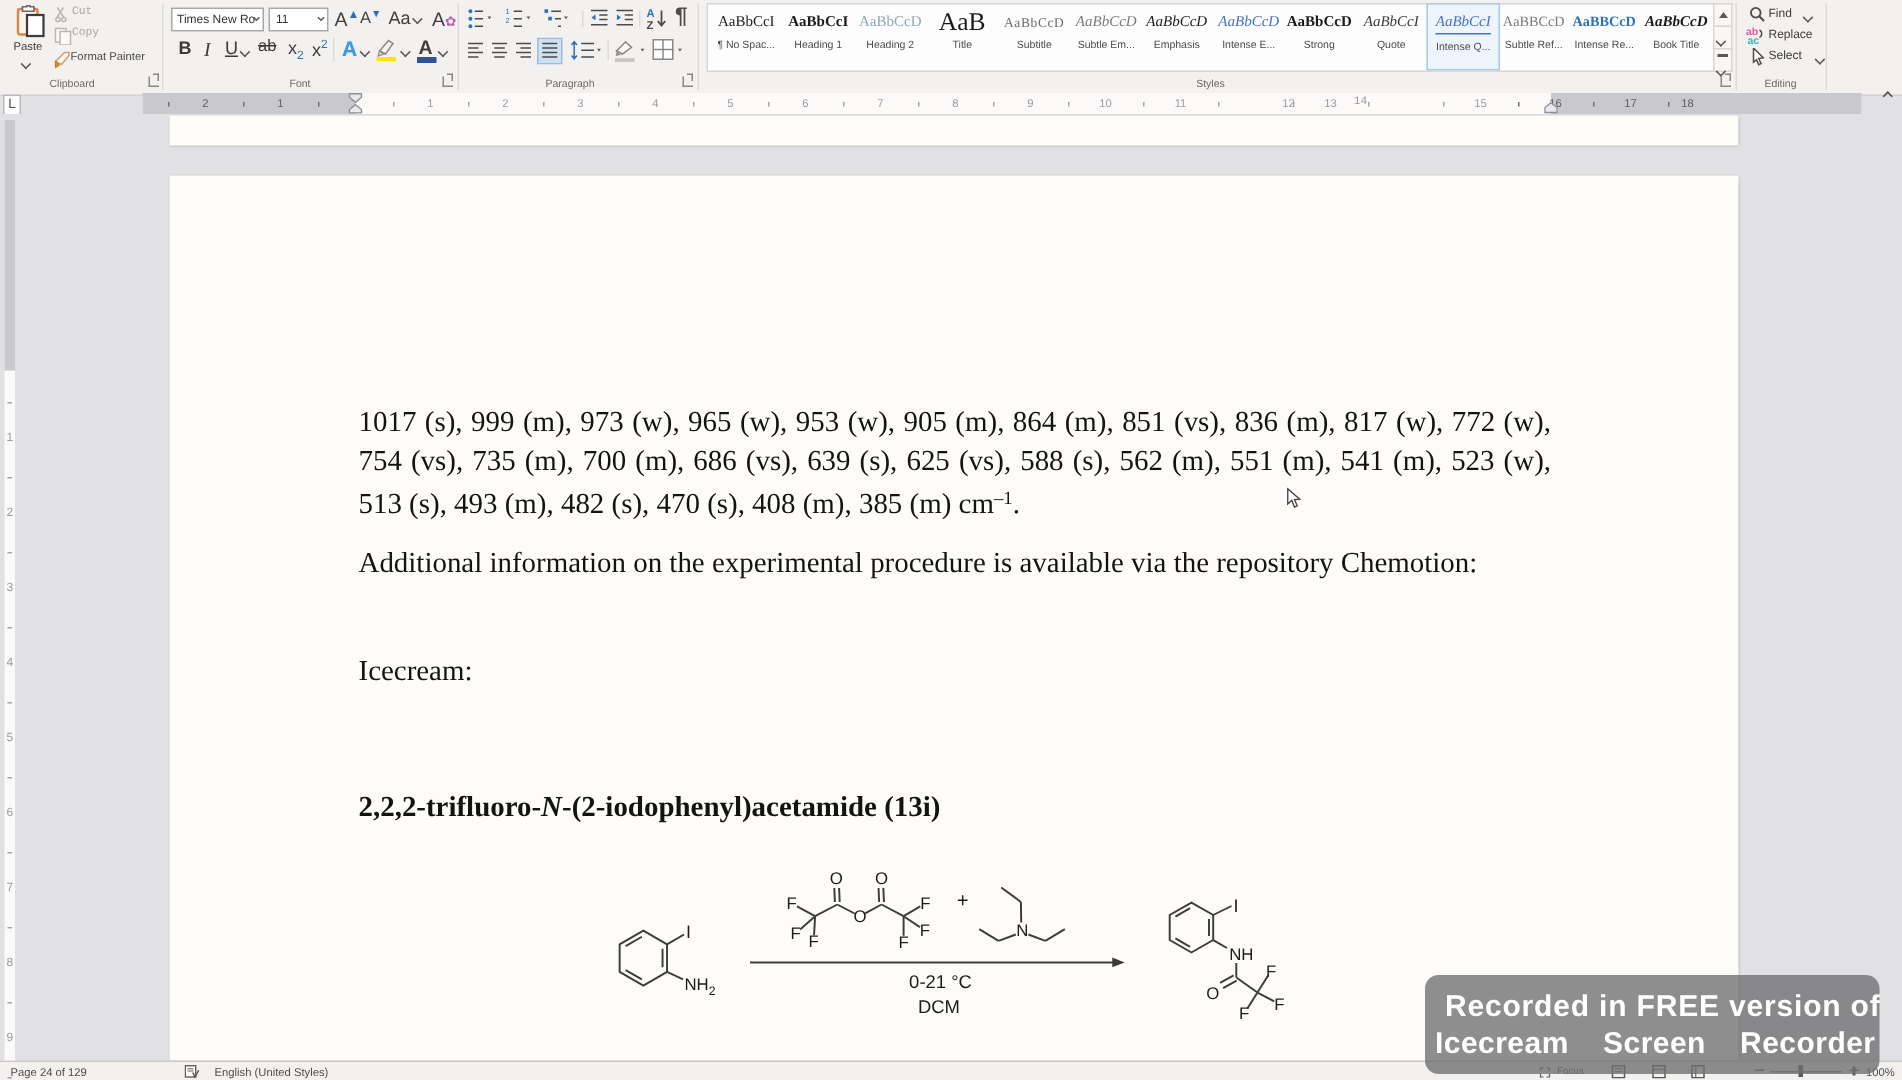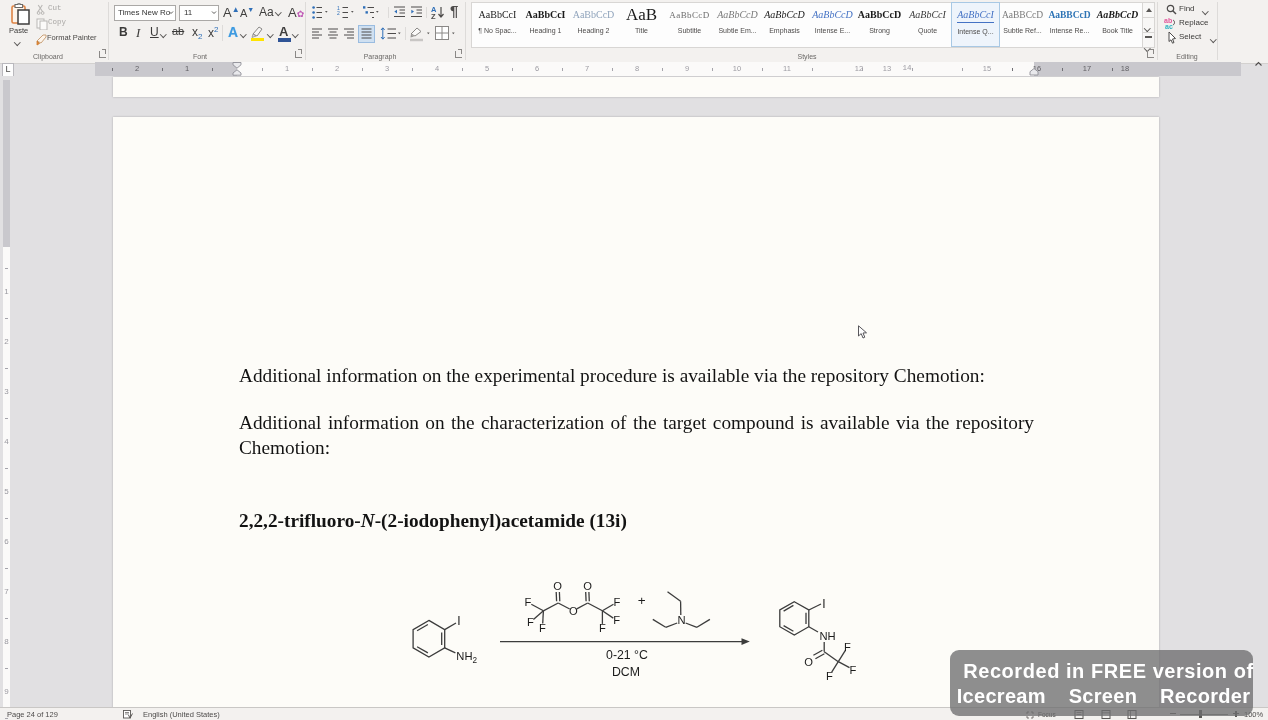--- a/index.html
+++ b/index.html
@@ -337,24 +337,26 @@
   <div style="position:absolute;top:557px;left:0;width:7px;font-size:8px;color:#9a99a0;text-align:center;">8</div>
   <div style="position:absolute;top:538px;left:2px;width:3px;height:1px;background:#a5a4ab;"></div>
   <div style="position:absolute;top:607px;left:0;width:7px;font-size:8px;color:#9a99a0;text-align:center;">9</div>
   <div style="position:absolute;top:588px;left:2px;width:3px;height:1px;background:#a5a4ab;"></div>
 
   <div style="position:absolute;top:638px;left:2px;width:3px;height:1px;background:#a5a4ab;"></div>
 </div>
 <div class="abs" id="canvas">
   <div class="page" style="left:113px;top:1px;width:1046px;height:20px;"></div>
   <div class="page" style="left:113px;top:41px;width:1046px;height:631px;"></div>
+  <div class="doctext just" style="left:239px;top:193.4px;width:795px;font-size:19.3px;line-height:25.45px;">1017 (s), 999 (m), 973 (w), 965 (w), 953 (w), 905 (m), 864 (m), 851 (vs), 836 (m), 817 (w), 772 (w),</div>
+  <div class="doctext just" style="left:239px;top:218.9px;width:795px;font-size:19.3px;line-height:25.45px;">754 (vs), 735 (m), 700 (m), 686 (vs), 639 (s), 625 (vs), 588 (s), 562 (m), 551 (m), 541 (m), 523 (w),</div>
+  <div class="doctext" style="left:239px;top:244.4px;width:795px;font-size:19.3px;line-height:25.45px;">513 (s), 493 (m), 482 (s), 470 (s), 408 (m), 385 (m) cm<span style="font-size:12.5px;vertical-align:6px;">–1</span>.</div>
   <div class="doctext" style="left:239px;top:287.4px;width:795px;font-size:19.3px;line-height:25.45px;">Additional information on the experimental procedure is available via the repository Chemotion:</div>
-  <div class="doctext just" style="left:239px;top:333.9px;width:795px;font-size:19.3px;line-height:25.45px;">Additional information on the characterization of the target compound is available via the repository</div>
-  <div class="doctext" style="left:239px;top:359.4px;width:795px;font-size:19.3px;line-height:25.45px;">Chemotion:</div>
-  <div class="doctext" style="left:239px;top:432px;width:795px;font-size:19.3px;line-height:25px;font-weight:bold;">2,2,2-trifluoro-<i>N</i>-(2-iodophenyl)acetamide (13i)</div>
+  <div class="doctext" style="left:239px;top:359.4px;width:795px;font-size:19.3px;line-height:25.45px;">Icecream:</div>
+  <div class="doctext" style="left:239px;top:450px;width:795px;font-size:19.3px;line-height:25px;font-weight:bold;">2,2,2-trifluoro-<i>N</i>-(2-iodophenyl)acetamide (13i)</div>
   <svg class="abs" style="left:390px;top:494px;" width="470" height="135" viewBox="0 0 470 135" id="scheme">
     <g stroke="#3c3c3c" stroke-width="1.3" fill="none">
     <polygon points="38.9,50.4 54.7,59.6 54.7,77.9 38.9,87.0 23.1,77.9 23.1,59.6"></polygon>
     <path d="M37.9 54.5 L27.1 60.7"></path>
     <path d="M51.7 62.5 L51.7 74.9"></path>
     <path d="M27.1 76.7 L37.9 82.9"></path>
     <path d="M54.7 59.6 L66.0 53.0"></path>
     <path d="M54.7 77.9 L65.4 82.9"></path>
     <path d="M153.4 40.8 L141.3 34.2"></path>
     <path d="M153.4 40.8 L143.4 49.6"></path>
@@ -419,21 +421,21 @@
   </svg>
 </div>
 <div class="abs" id="status">
   <div class="abs" style="left:7px;top:2px;">Page 24 of 129</div>
   <div class="abs" style="left:67px;top:14px;">52989 words</div>
   <svg class="abs" style="left:123px;top:2px;" width="10" height="9" viewBox="0 0 10 9">
     <rect x="0.5" y="0.5" width="7" height="7.5" fill="#fff" stroke="#5a5856" stroke-width=".9"></rect>
     <path d="M2 2.5 H6 M2 4 H6" stroke="#5a5856" stroke-width=".7"></path>
     <path d="M5.5 5 L7 8 L9.5 3.5" stroke="#5a5856" stroke-width="1" fill="none"></path>
   </svg>
-  <div class="abs" style="left:143px;top:2px;">English (United States)</div>
+  <div class="abs" style="left:143px;top:2px;">English (United Styles)</div>
   <div class="abs" style="left:1038px;top:3px;font-size:6.5px;">Focus</div>
   <svg class="abs" style="left:1026px;top:3px;" width="8" height="8" viewBox="0 0 8 8">
     <path d="M1 3 V1 H3 M5 1 H7 V3 M7 5 V7 H5 M3 7 H1 V5" stroke="#5a5856" stroke-width=".8" fill="none"></path>
   </svg>
   <svg class="abs" style="left:1074px;top:2px;" width="68" height="9" viewBox="0 0 68 9">
     <g stroke="#5a5856" fill="none">
         <rect x="1" y="0.5" width="8" height="8"></rect>
         <path d="M2.5 2.5 H7.5 M2.5 4.5 H7.5" stroke-width=".7"></path>
       </g>
     <g stroke="#5a5856" fill="none" transform="translate(27,0)">

